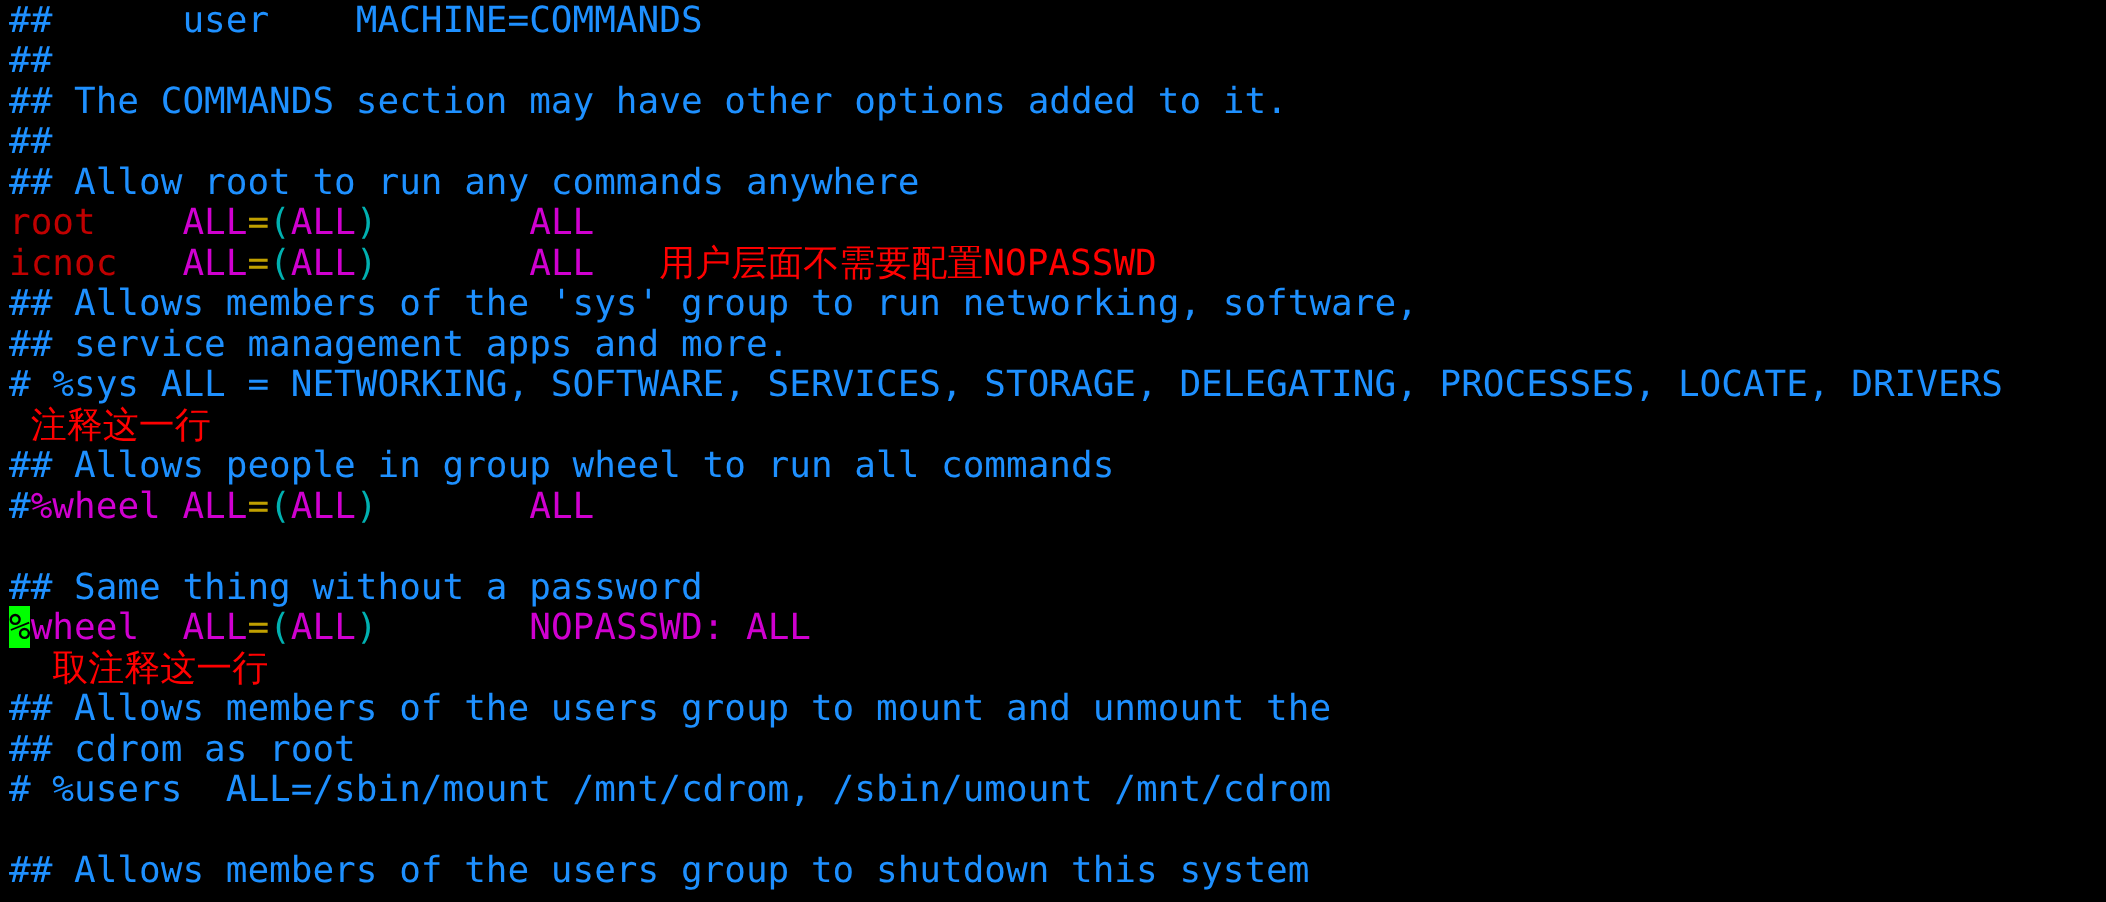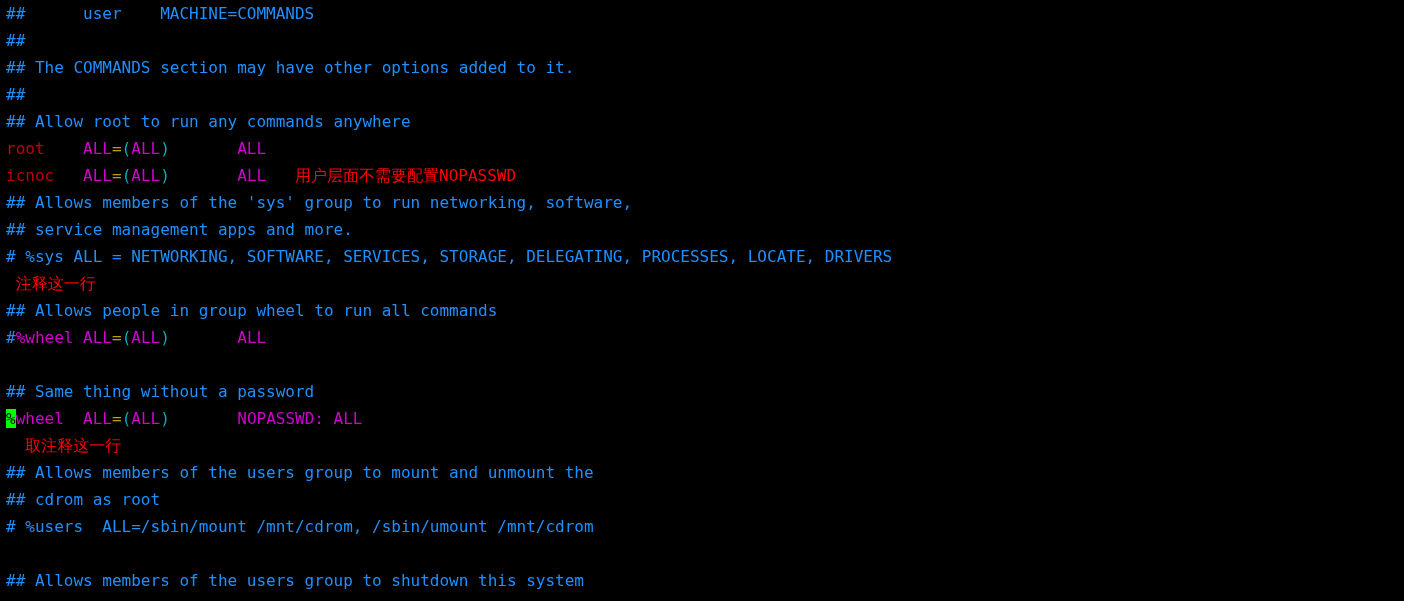--- a/index.html
+++ b/index.html
@@ -1,16 +1,16 @@
 <!DOCTYPE html>
 <html><head>
 <meta charset="utf-8">
 <style>
   html,body{margin:0;padding:0;background:#000;width:1404px;height:601px;overflow:hidden}
-  pre.term{margin:0;padding:0 6px;font-family:"DejaVu Sans Mono","Consolas",monospace;font-size:16px;line-height:27px;white-space:pre;color:#1e90ff}
+  pre.term{margin:0;padding:0 6px;font-family:"DejaVu Sans Mono","Consolas",monospace;font-size:24px;line-height:27px;white-space:pre;color:#1e90ff}
   .cmt{color:#1e90ff}
   .usr{color:#c00000}
   .tok{color:#d000d0}
   .eq{color:#c0a000}
   .par{color:#00b0b0}
   .ann{color:#ff0000}
   .cur{background:#00ff00;color:#000}
 </style>
 </head>
 <body>

